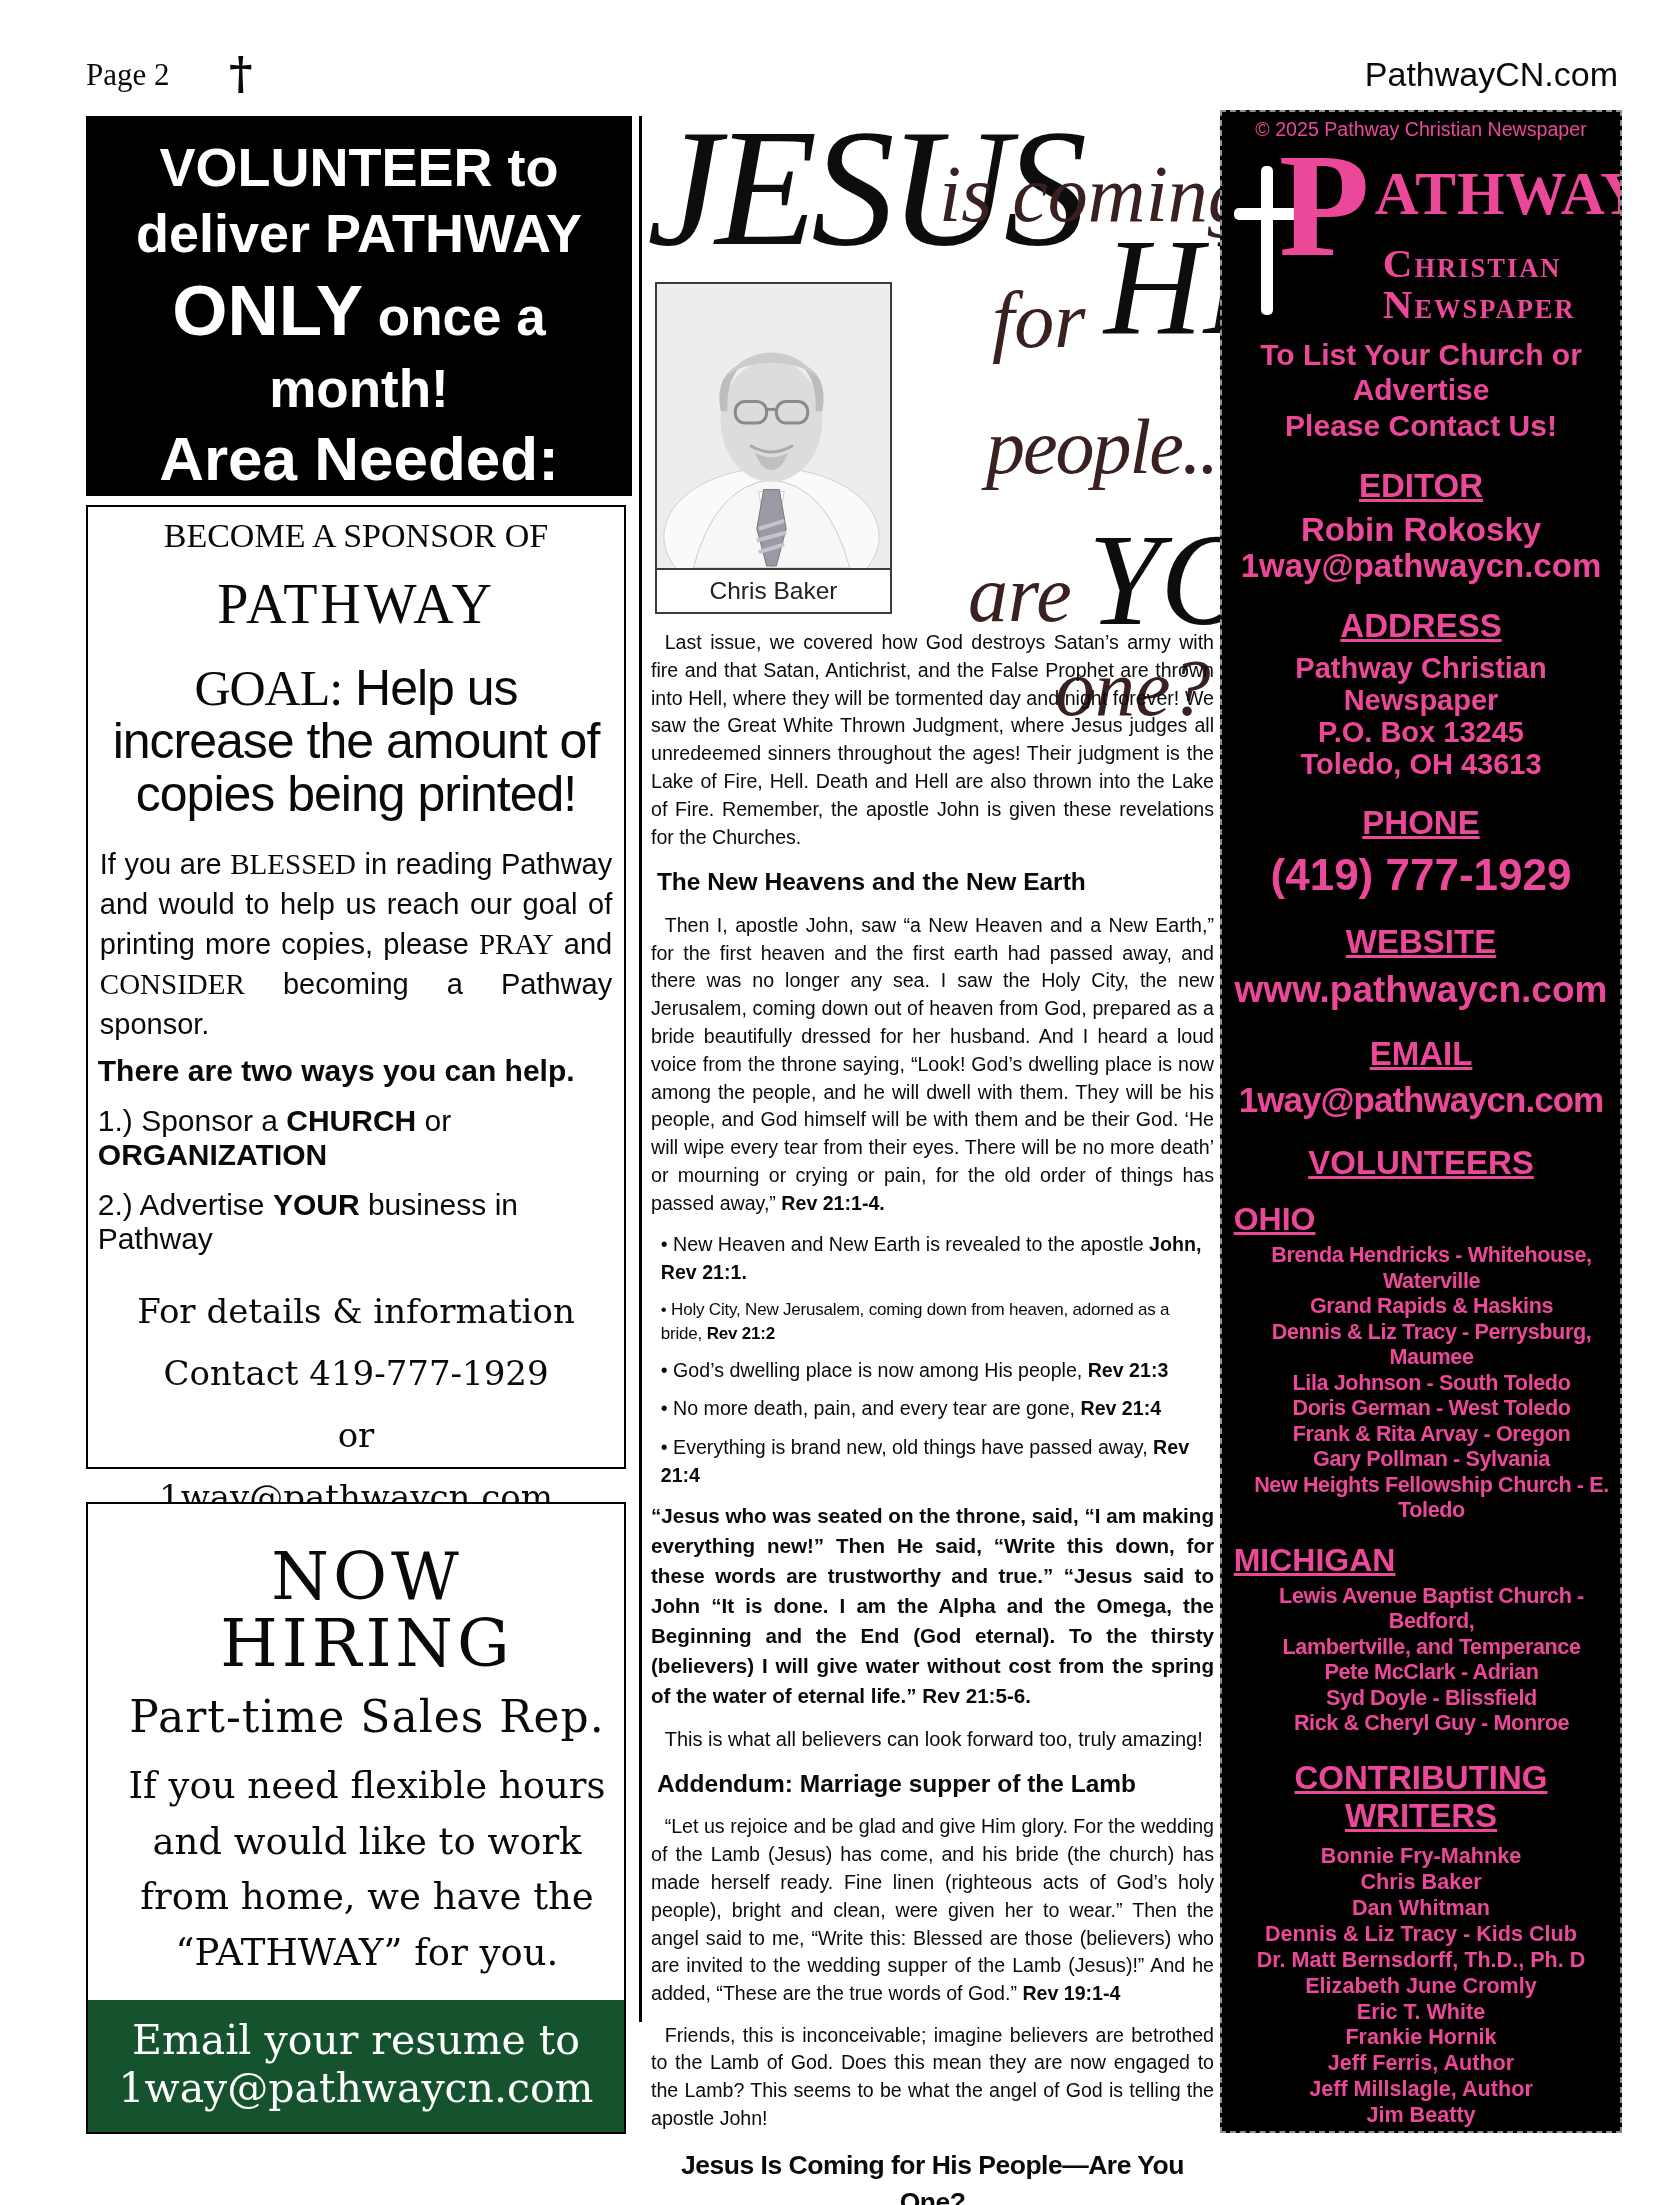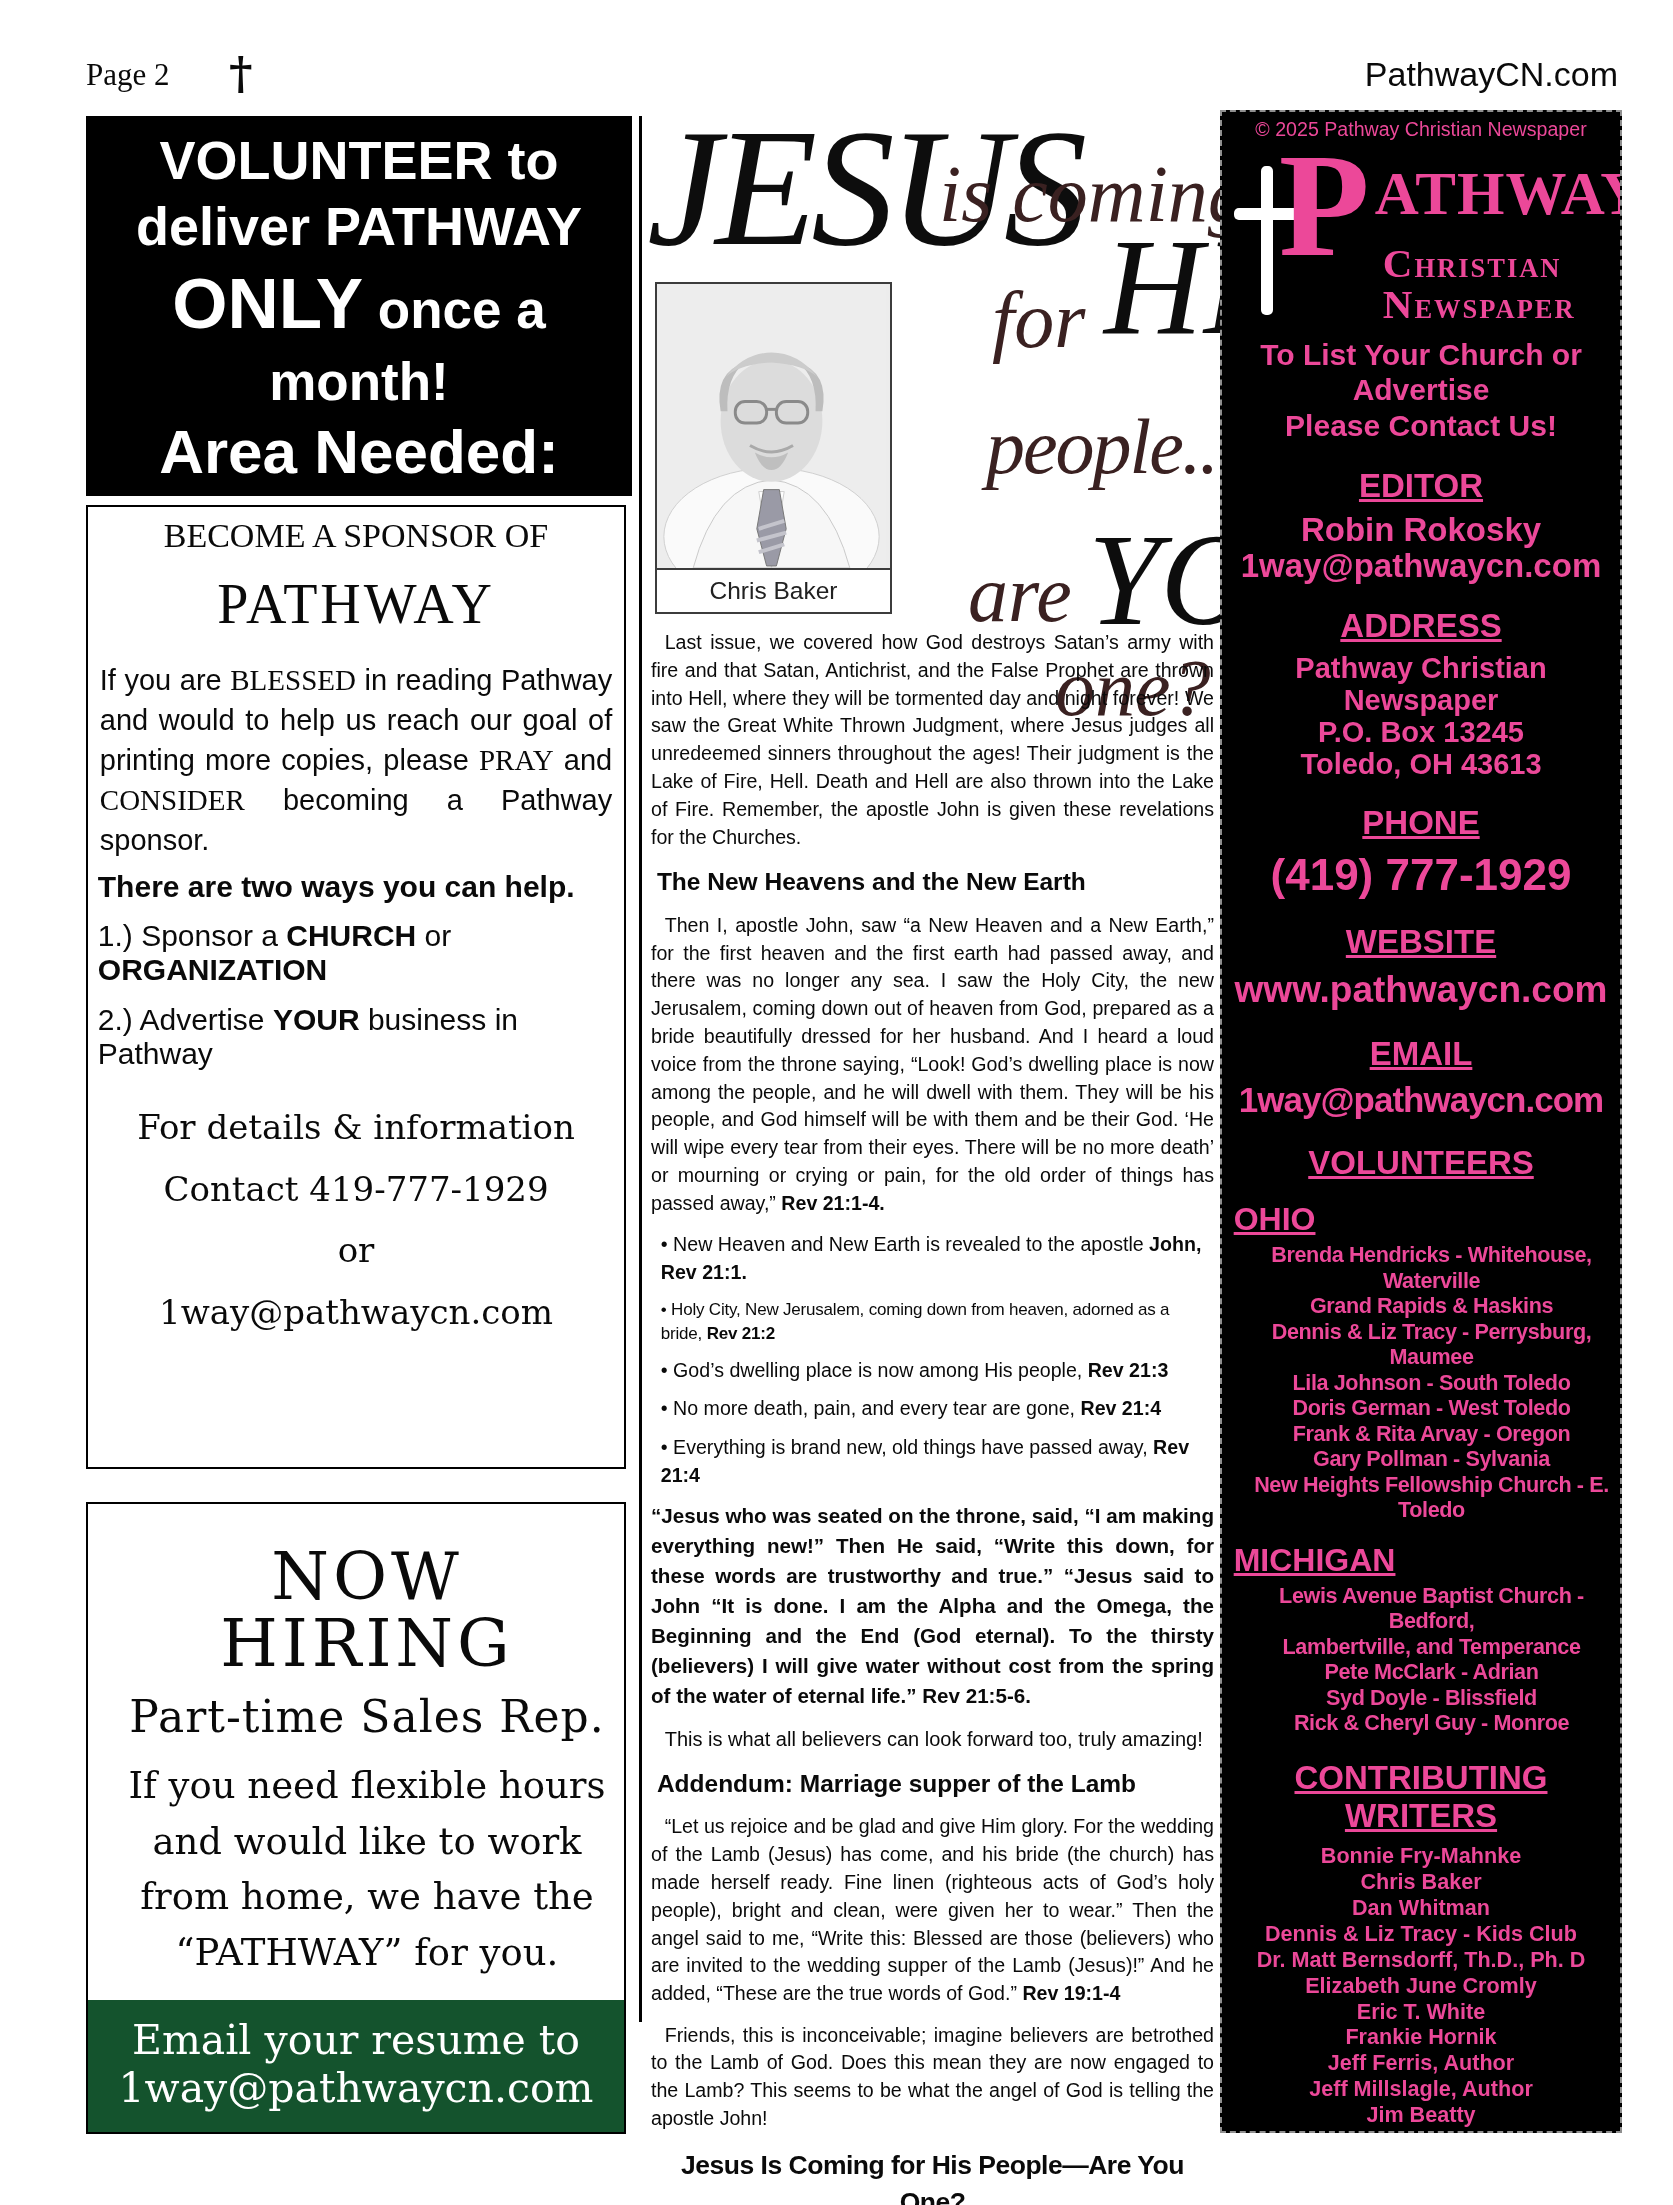--- a/index.html
+++ b/index.html
@@ -9,21 +9,21 @@
   
   .hdr-page{position:absolute;left:86px;top:57px;font-family:"Liberation Serif",serif;font-size:31px;}
   .hdr-cross{position:absolute;left:229px;top:47px;font-family:"DejaVu Serif",serif;font-size:45px;font-weight:bold;}
   .hdr-site{position:absolute;top:55px;right:55px;font-size:34px;}
 
   
   .col-rule{position:absolute;left:639px;top:116px;width:2.9px;height:1906px;background:#000;}
 
   
   .vol-box{position:absolute;left:86px;top:116px;width:546px;height:380px;background:#000;color:#fff;
-           text-align:center;font-weight:bold;padding-top:12px;box-sizing:border-box;}
+           text-align:center;font-weight:bold;padding-top:19px;box-sizing:border-box;}
   .vol-l12{font-size:54px;line-height:1.22;}
   .vol-l3{font-size:53px;line-height:1.25;}
   .vol-only{font-size:71px;}
   .vol-l4{font-size:62px;line-height:1.2;}
   .vol-l5{font-size:52px;line-height:1.35;letter-spacing:1px;}
 
   .sponsor-box{position:absolute;left:86px;top:505px;width:540px;height:964px;border:2.9px solid #000;
                background:#fff;text-align:center;box-sizing:border-box;padding:7.8px 9.8px;}
   .sp-h{font-family:"Liberation Serif",serif;font-size:34px;margin-top:2px;}
   .sp-title{font-family:"Liberation Serif",serif;font-size:56px;letter-spacing:2.9px;margin-top:17.6px;}
@@ -118,20 +118,21 @@
     <div class="vol-l12">VOLUNTEER to</div>
     <div class="vol-l12">deliver PATHWAY</div>
     <div class="vol-l3"><span class="vol-only">ONLY</span><span> once a month!</span></div>
     <div class="vol-l4">Area Needed:</div>
     <div class="vol-l5">SYLVANIA, OH</div>
   </div>
 
   <div class="sponsor-box">
     <div class="sp-h">BECOME A SPONSOR OF</div>
     <div class="sp-title">PATHWAY</div>
+    <div class="sp-goal"><span class="serif">GOAL:</span><span> Help us increase the amount of copies being printed!</span></div>
     <p class="sp-body"><span>If you are </span><span class="serif">BLESSED</span><span> in reading Pathway and would to help us reach our goal of printing more copies, please </span><span class="serif">PRAY</span><span> and </span><span class="serif">CONSIDER</span><span> becoming a Pathway sponsor.</span></p>
     <div class="sp-two">There are two ways you can help.</div>
     <div class="sp-item"><span>1.) Sponsor a </span><b>CHURCH</b><span> or </span><b>ORGANIZATION</b></div>
     <div class="sp-item"><span>2.) Advertise </span><b>YOUR</b><span> business in Pathway</span></div>
     <div class="sp-contact">
       <div>For details &amp; information</div>
       <div>Contact 419-777-1929</div>
       <div>or</div>
       <div>1way@pathwaycn.com</div>
     </div>

